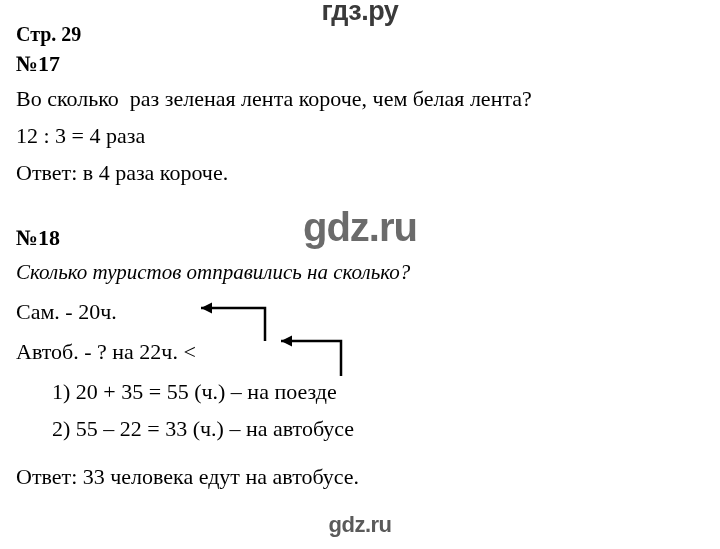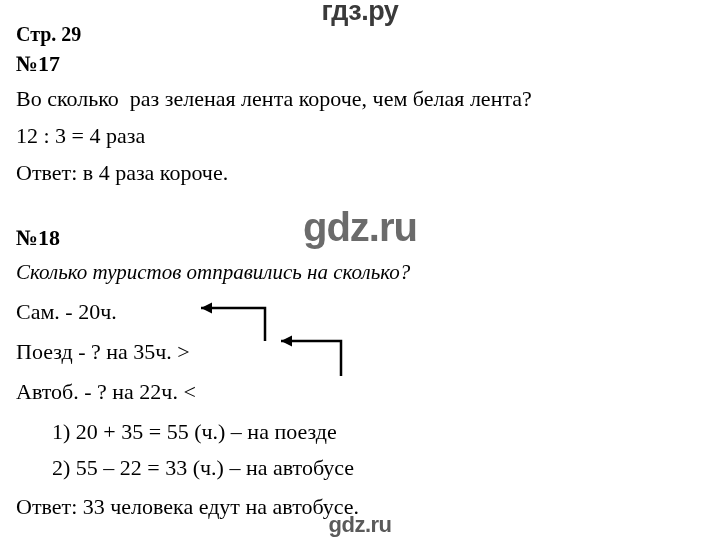--- a/index.html
+++ b/index.html
@@ -95,21 +95,21 @@
   }
   .scheme .line {
     margin-bottom: 8px;
   }
   .indent {
     padding-left: 36px;
   }
   .answer {
     font-size: 22px;
     line-height: 1.45;
-    margin-top: 7px;
+    margin-top: 17px;
   }
   .arrows {
     position: absolute;
     left: 0;
     top: 0;
     width: 380px;
     height: 110px;
     pointer-events: none;
   }
 </style>
@@ -132,21 +132,20 @@
       <div class="line">12 : 3 = 4 раза</div>
       <div class="line">Ответ: в 4 раза короче.</div>
     </div>
 
     <div class="task-block block18">
       <div class="tasknum">№18</div>
       <div class="italic">Сколько туристов отправились на сколько?</div>
 
       <div class="scheme">
         <div class="line">Сам. - 20ч.</div>
-        <div class="line">Поезд - ? на 35ч. &gt;</div>
         <div class="line">Автоб. - ? на 22ч. &lt;</div>
 
         <svg class="arrows" viewBox="0 0 380 110" width="380" height="110">
 
           <polyline points="249,45 249,12 185,12" fill="none" stroke="#000000" stroke-width="2.5"></polyline>
           <polygon points="185,12 196,6.5 196,17.5" fill="#000000"></polygon>
 
           <polyline points="325,80 325,45 265,45" fill="none" stroke="#000000" stroke-width="2.5"></polyline>
           <polygon points="265,45 276,39.5 276,50.5" fill="#000000"></polygon>
         </svg>

